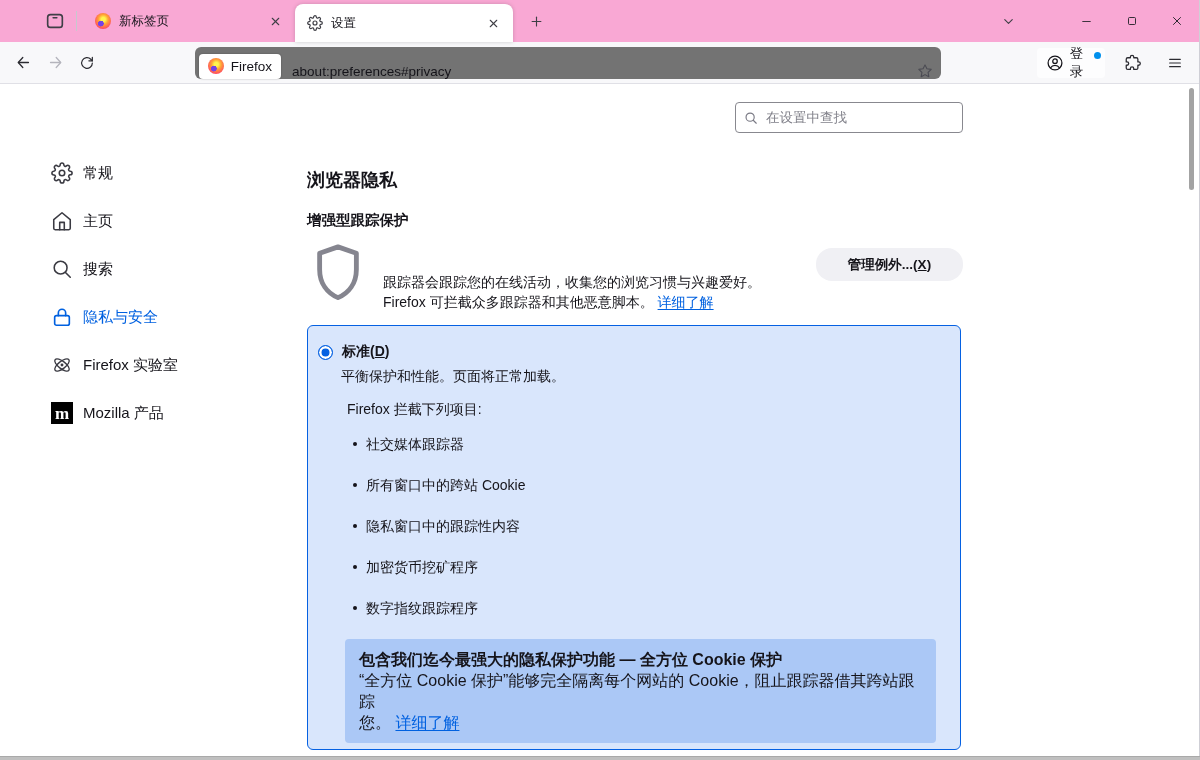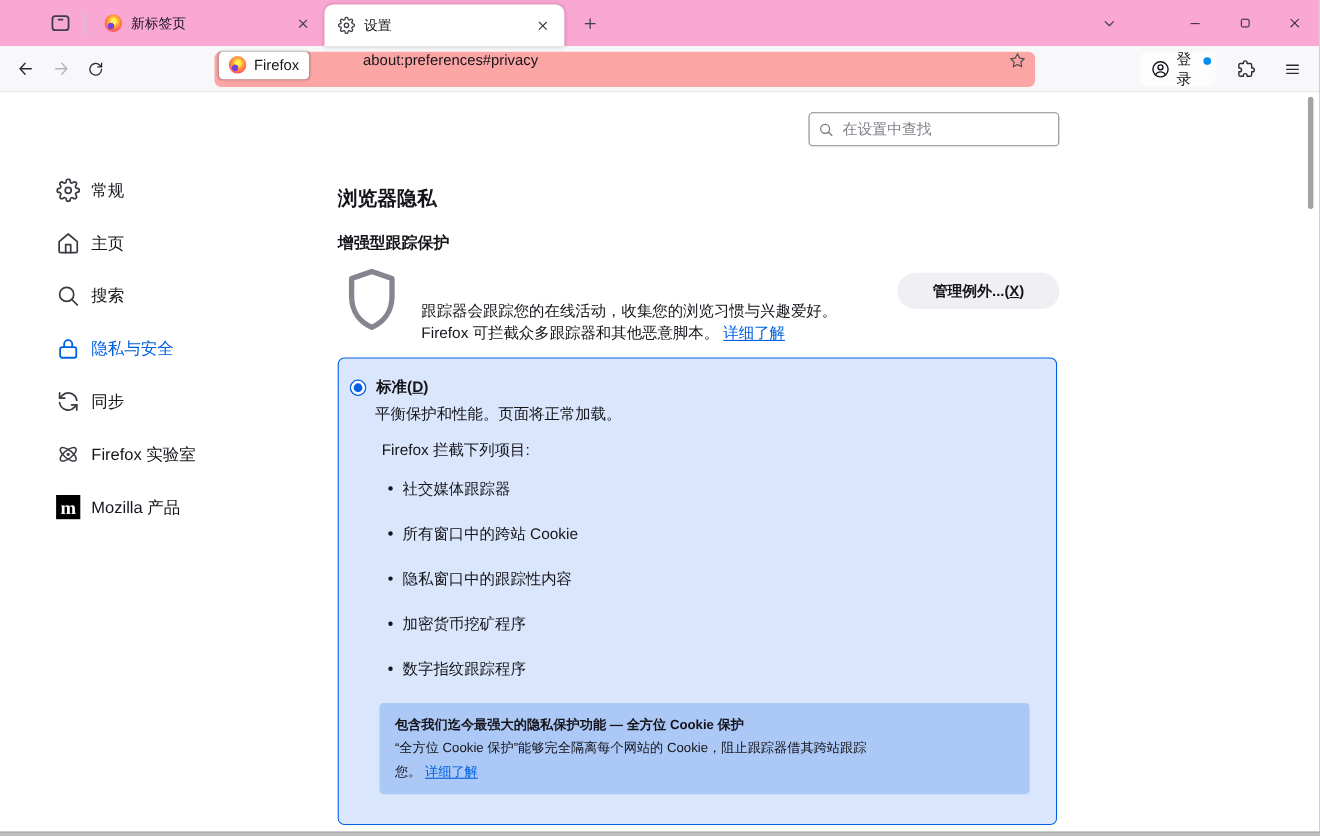--- a/index.html
+++ b/index.html
@@ -21,21 +21,21 @@
   .tab.active { background:#fff; height:38px; margin-top:4px; border-radius:8px 8px 0 0; box-shadow:0 0 4px rgba(0,0,0,.18); width:218px; }
   .newtab-btn { width:30px; height:30px; margin-left:8px; display:flex; align-items:center; justify-content:center; border-radius:4px; color:#3f3f46; }
   .tb-spacer { flex:1; }
   .alltabs-btn { width:32px; height:30px; display:flex; align-items:center; justify-content:center; color:#3f3f46; margin-right:40px; }
   .win-btn { width:45px; height:42px; display:flex; align-items:center; justify-content:center; color:#202026; }
 
   
   .navbar { height:42px; background:#f8f8fa; border-bottom:1px solid #e0e0e6; display:flex; align-items:center; padding:0 8px; }
   .nav-btn { width:32px; height:32px; display:flex; align-items:center; justify-content:center; border-radius:4px; color:#2b2b31; }
   .nav-btn.disabled { color:#b4b4bc; }
-  .urlbar { margin-left:92px; width:755px; height:32px; background:#fca5a5; border-radius:6px; display:flex; align-items:flex-start; padding:0 8px 0 4px;gap:38px; }
+  .urlbar { margin-left:92px; width:755px; height:32px; background:#737373; border-radius:6px; display:flex; align-items:flex-end; padding:0 8px 0 4px; }
   .chip { background:#fff; border-radius:4px; box-shadow:0 0 2px rgba(0,0,0,.3); height:25px; display:flex; align-items:center; padding:0 9px; gap:7px; font-size:13.5px; }
   .chip .favicon { width:16px; height:16px; }
   .url-text { margin-left:11px; font-size:13.5px; color:#15141a; }
   .urlbar-star { margin-left:auto; color:#4a4a52; display:flex; }
   .signin-btn { margin-left:96px; height:30px; display:flex; align-items:center; gap:6px; background:#fdfdfe; border-radius:4px; padding:0 9px; font-size:13.5px; position:relative; color:#15141a; }
   .signin-dot { position:absolute; top:4px; right:4px; width:7px; height:7px; border-radius:50%; background:#0090ed; }
   .toolbar-right { margin-left:12px; display:flex; align-items:center; gap:10px; }
 
   
   .content { position:relative; height:672px; background:#fff; }
@@ -73,21 +73,21 @@
   .etp-panel { position:absolute; top:241px; left:0; width:654px; height:425px; background:#d9e6fc; border:1.5px solid #0561e2; border-radius:6px; padding:16px 16px 16px 10px; }
   .radio-row { display:flex; align-items:center; gap:9px; height:20px; }
   .radio { width:15px; height:15px; border-radius:50%; background:#0561e2; border:1.5px solid #0561e2; box-shadow:inset 0 0 0 2.5px #fff; flex:0 0 auto; }
   .radio-label { font-size:14px; font-weight:700; }
   .std-desc { margin:4px 0 0 23px; font-size:14px; line-height:21px; }
   .list-intro { margin:12px 0 0 29px; font-size:14px; line-height:21px; }
   .blocked-list { margin:14px 0 0 35px; list-style:none; }
   .blocked-list li { display:flex; align-items:flex-start; font-size:14px; line-height:20px; margin-bottom:21px; }
   .blocked-list .dot { width:4px; height:4px; border-radius:50%; background:#15141a; margin:8px 9px 0 0; flex:0 0 auto; }
 
-  .callout { margin:10px 0 0 27px; width:591px; background:#abc8f6; border-radius:4px; padding:10px 14px; font-size:12px; line-height:21px; }
+  .callout { margin:10px 0 0 27px; width:591px; background:#abc8f6; border-radius:4px; padding:10px 14px; font-size:16px; line-height:21px; }
   .callout-title { font-weight:700; }
 
   .scroll-thumb { position:absolute; right:5px; top:4px; width:5px; height:102px; background:#a3a3a3; border-radius:3px; }
 
   .bottom-strip { position:absolute; left:0; bottom:0; width:1200px; height:4px; background:#bfbfbf; border-top:1px solid #a9a9a9; }
 
   .favicon-ff { border-radius:50%; display:inline-block;
     background:
       radial-gradient(circle at 36% 66%, #7542e5 0 19%, rgba(117,66,229,0) 21%),
       radial-gradient(circle at 52% 40%, #fff44f 0 16%, #ffa436 38%, #ff4f5e 72%, #b5007f 100%);
@@ -282,31 +282,20 @@
         <span class="lbl">搜索</span>
       </div>
       <div class="side-item selected">
         <span class="icon">
           <svg width="22" height="22" viewBox="0 0 24 24" fill="none" stroke="currentColor" stroke-width="1.8" stroke-linecap="round" stroke-linejoin="round">
               <rect x="4" y="10.5" width="16" height="10.5" rx="2"></rect>
               <path d="M8 10.5V7.5a4 4 0 0 1 8 0v3"></path>
             </svg>
         </span>
         <span class="lbl">隐私与安全</span>
-      </div>
-      <div class="side-item">
-        <span class="icon">
-          <svg width="22" height="22" viewBox="0 0 24 24" fill="none" stroke="currentColor" stroke-width="1.7" stroke-linecap="round" stroke-linejoin="round">
-              <path d="M20.5 11a8.5 8.5 0 0 0-14.8-4.6L3.5 8.6"></path>
-              <polyline points="3.5 3.5 3.5 8.6 8.6 8.6"></polyline>
-              <path d="M3.5 13a8.5 8.5 0 0 0 14.8 4.6l2.2-2.2"></path>
-              <polyline points="20.5 20.5 20.5 15.4 15.4 15.4"></polyline>
-            </svg>
-        </span>
-        <span class="lbl">同步</span>
       </div>
       <div class="side-item">
         <span class="icon">
           <svg width="22" height="22" viewBox="0 0 24 24" fill="none" stroke="currentColor" stroke-width="1.5">
               <circle cx="12" cy="12" r="1.6" fill="currentColor" stroke="none"></circle>
               <ellipse cx="12" cy="12" rx="9.5" ry="4" transform="rotate(38 12 12)"></ellipse>
               <ellipse cx="12" cy="12" rx="9.5" ry="4" transform="rotate(-38 12 12)"></ellipse>
             </svg>
         </span>
         <span class="lbl">Firefox 实验室</span>

